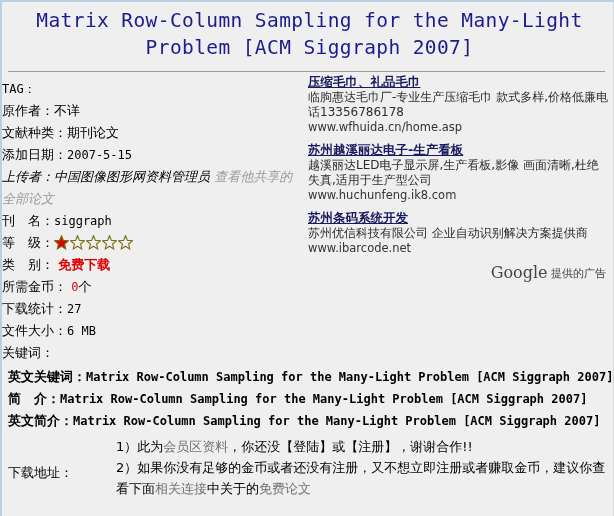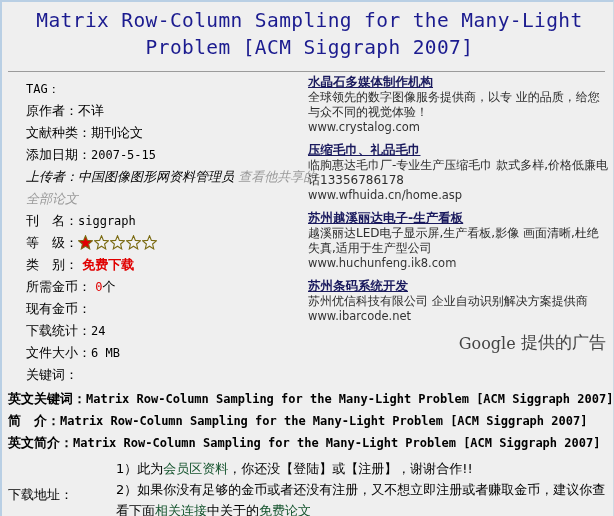--- a/index.html
+++ b/index.html
@@ -47,21 +47,21 @@
     margin: 5px 8px 0 6px;
   }
 
   
   .content {
     position: relative;
     padding: 6px 0 0 0;
   }
   .meta-col {
     width: 330px;
-    padding-left: 24px;
+    padding-left: 0;
     box-sizing: border-box;
   }
   .row {
     line-height: 22px;
     white-space: nowrap;
     font-size: 13px;
   }
   .row.wrap {
     white-space: normal;
     width: 300px;
@@ -131,21 +131,21 @@
     box-sizing: border-box;
   }
   .google-word {
     font-family: "DejaVu Serif", "Liberation Serif", serif;
     font-size: 16px;
     color: #444444;
     vertical-align: -1px;
     text-align: center;
   }
   .google-sub {
-    font-size: 17px;
+    font-size: 11px;
     color: #444444;
     margin-top: 14px;
   }
 
   
   .wide-rows {
     padding-left: 6px;
     margin-top: 2px;
     font-weight: bold;
   }
@@ -168,42 +168,37 @@
     font-size: 13px;
     padding-top: 28px;
     white-space: nowrap;
   }
   .dl-items {
     flex: 1 1 auto;
     font-size: 13px;
     line-height: 21px;
   }
   .dl-item { }
-  .bold-red { color:#14532d; }
+  .bold-red { color:#737373; }
 </style>
 </head>
 <body>
 
 <div id="page">
 
   <div class="title-block">
     <div class="title-line">Matrix Row-Column Sampling for the Many-Light</div>
     <div class="title-line">Problem [ACM Siggraph 2007]</div>
   </div>
   <div class="rule"></div>
 
   <div class="content">
 
     <div class="ad-panel">
 
-      <div class="ad">
-        <div class="ad-title">水晶石多媒体制作机构</div>
-        <div class="ad-desc">全球领先的数字图像服务提供商，以专 业的品质，给您与众不同的视觉体验！</div>
-        <div class="ad-url">www.crystalog.com</div>
-      </div>
 
       <div class="ad">
         <div class="ad-title">压缩毛巾、礼品毛巾</div>
         <div class="ad-desc">临朐惠达毛巾厂-专业生产压缩毛巾 款式多样,价格低廉电话13356786178</div>
         <div class="ad-url">www.wfhuida.cn/home.asp</div>
       </div>
 
       <div class="ad">
         <div class="ad-title">苏州越溪丽达电子-生产看板</div>
         <div class="ad-desc">越溪丽达LED电子显示屏,生产看板,影像 画面清晰,杜绝失真,适用于生产型公司</div>
@@ -263,26 +258,23 @@
       </div>
 
       <div class="row">
         <span class="lbl">类　别：</span>&nbsp;<span class="red-b">免费下载</span>
       </div>
 
       <div class="row">
         <span class="lbl">所需金币：</span>&nbsp;<span class="red val-mono">0</span><span>个</span>
       </div>
 
-      <div class="row">
-        <span class="lbl">现有金币：</span><span></span>
-      </div>
-
-      <div class="row">
-        <span class="lbl">下载统计：</span><span class="val-mono">24</span>
+
+      <div class="row">
+        <span class="lbl">下载统计：</span><span class="val-mono">27</span>
       </div>
 
       <div class="row">
         <span class="lbl">文件大小：</span><span class="val-mono">6 MB</span>
       </div>
 
       <div class="row">
         <span class="lbl">关键词：</span><span></span>
       </div>
     </div>

